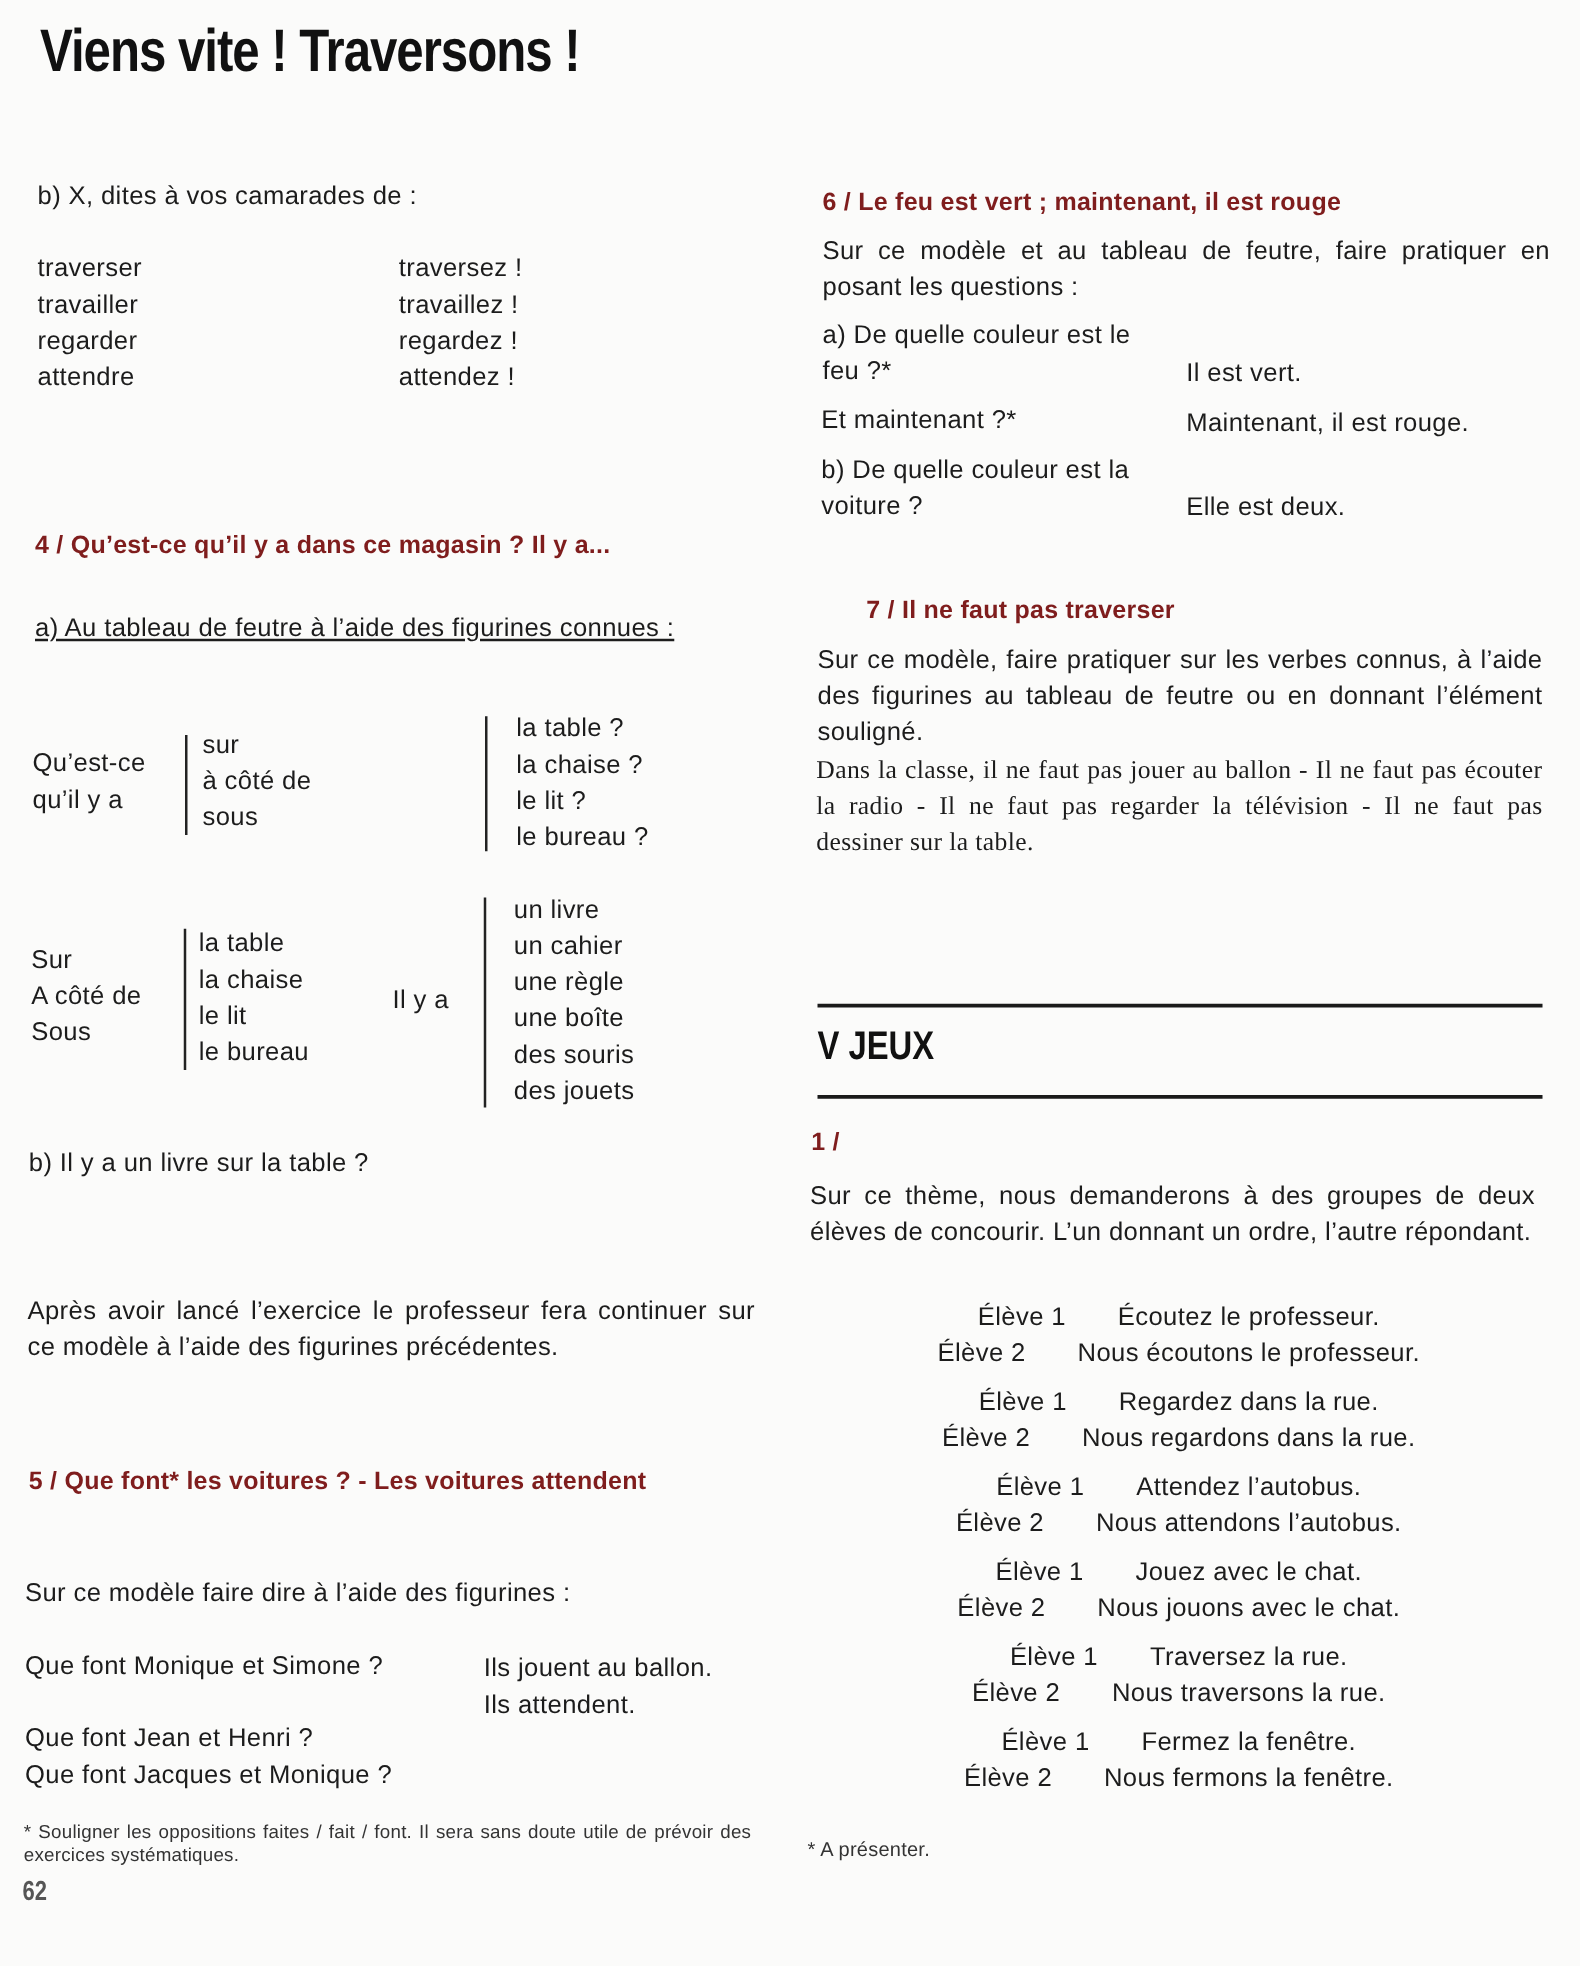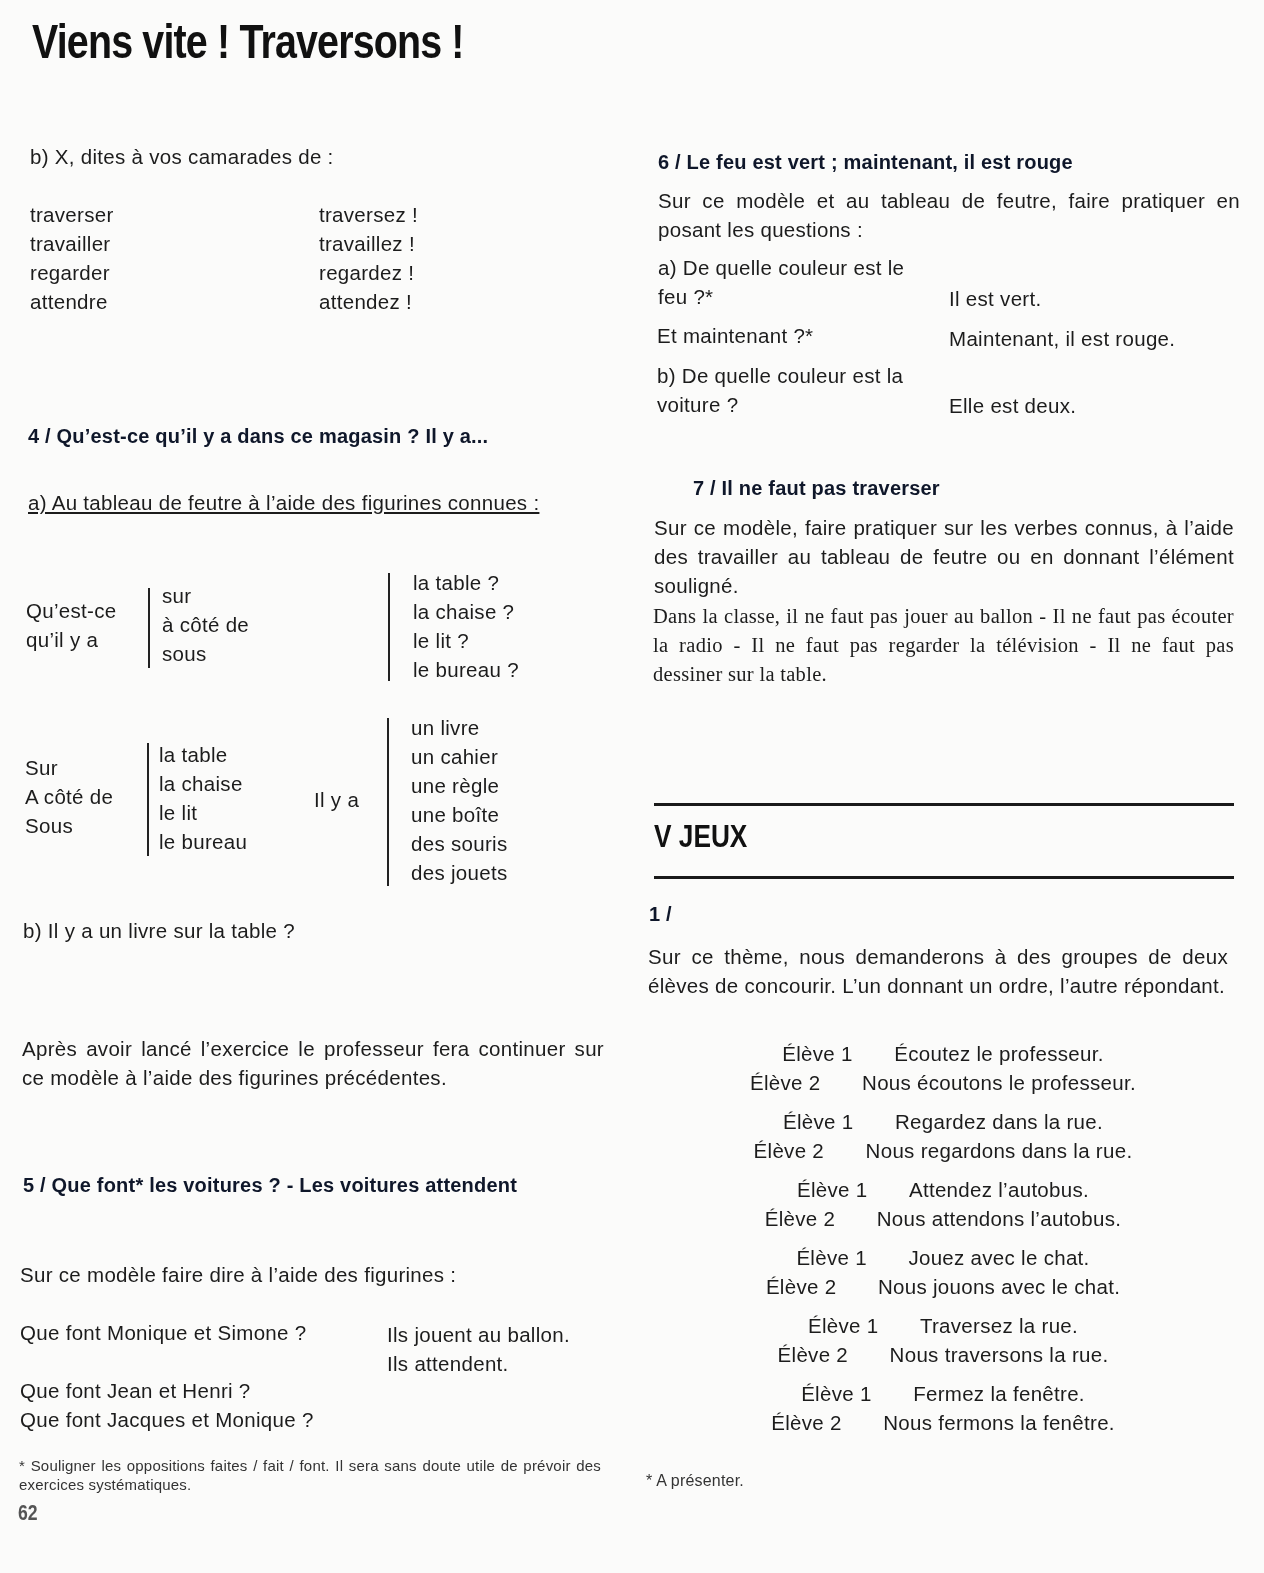--- a/index.html
+++ b/index.html
@@ -12,21 +12,21 @@
   .page-title {
     position: absolute; left: 32px; top: 14px;
     font-family: "Liberation Sans", sans-serif;
     font-weight: bold; font-size: 48px; letter-spacing: -1px;
     transform: scaleX(0.82); transform-origin: left top;
     color: #111;
   }
   .abs { position: absolute; }
   .txt { font-size: 20.5px; line-height: 29px; letter-spacing: 0.3px; }
   .just { text-align: justify; text-align-last: left; }
-  .h { font-weight: bold; font-size: 20px; line-height: 29px; letter-spacing: 0.2px; color: #0f172a; }
+  .h { font-weight: bold; font-size: 20px; line-height: 29px; letter-spacing: 0.2px; color: #7f1d1d; }
   .vbar { position: absolute; width: 1.5px; background: #222; }
   .rule { position: absolute; height: 3px; background: #1a1a1a; }
   .jeux-title {
     position: absolute; left: 654px; top: 818px;
     font-weight: bold; font-size: 32px;
     transform: scaleX(0.82); transform-origin: left top;
     color: #111;
   }
   .foot { font-size: 15px; line-height: 19px; color: #333; letter-spacing: 0.2px; }
   .pagenum {
@@ -127,21 +127,21 @@
 <div class="abs txt just" style="left:658px; top:186px; width:582px;">Sur ce modèle et au tableau de feutre, faire pratiquer en posant les questions :</div>
 
 <div class="abs txt" style="left:658px; top:253px; width:272px;">a)  De quelle couleur est le feu ?*</div>
 <div class="abs txt" style="left:949px; top:284px;">Il est vert.</div>
 <div class="abs txt" style="left:657px; top:321px;">Et maintenant ?*</div>
 <div class="abs txt" style="left:949px; top:324px;">Maintenant, il est rouge.</div>
 <div class="abs txt" style="left:657px; top:361px; width:272px;">b)  De quelle couleur est la voiture ?</div>
 <div class="abs txt" style="left:949px; top:391px;">Elle est deux.</div>
 
 <div class="abs h" style="left:693px; top:474px;">7  /  Il ne faut pas traverser</div>
-<div class="abs txt just" style="left:654px; top:513px; width:580px;">Sur ce modèle, faire pratiquer sur les verbes connus, à l’aide des travailler au tableau de feutre ou en donnant l’élément souligné.</div>
+<div class="abs txt just" style="left:654px; top:513px; width:580px;">Sur ce modèle, faire pratiquer sur les verbes connus, à l’aide des figurines au tableau de feutre ou en donnant l’élément souligné.</div>
 <div class="abs txt just" style="left:653px; top:602px; width:581px;font-family:Liberation Serif, serif;">Dans la classe, il ne faut pas jouer au ballon - Il ne faut pas écouter la radio - Il ne faut pas regarder la télévision - Il ne faut pas dessiner sur la table.</div>
 
 <div class="rule" style="left:654px; top:803px; width:580px;"></div>
 <div class="jeux-title">V  JEUX</div>
 <div class="rule" style="left:654px; top:876px; width:580px;"></div>
 
 <div class="abs h" style="left:649px; top:900px;">1  /</div>
 <div class="abs txt just" style="left:648px; top:942px; width:580px;">Sur ce thème, nous demanderons à des groupes de deux élèves de concourir. L’un donnant un ordre, l’autre répondant.</div>
 
 <div class="abs" style="left:648px; top:1039px; width:590px;">

